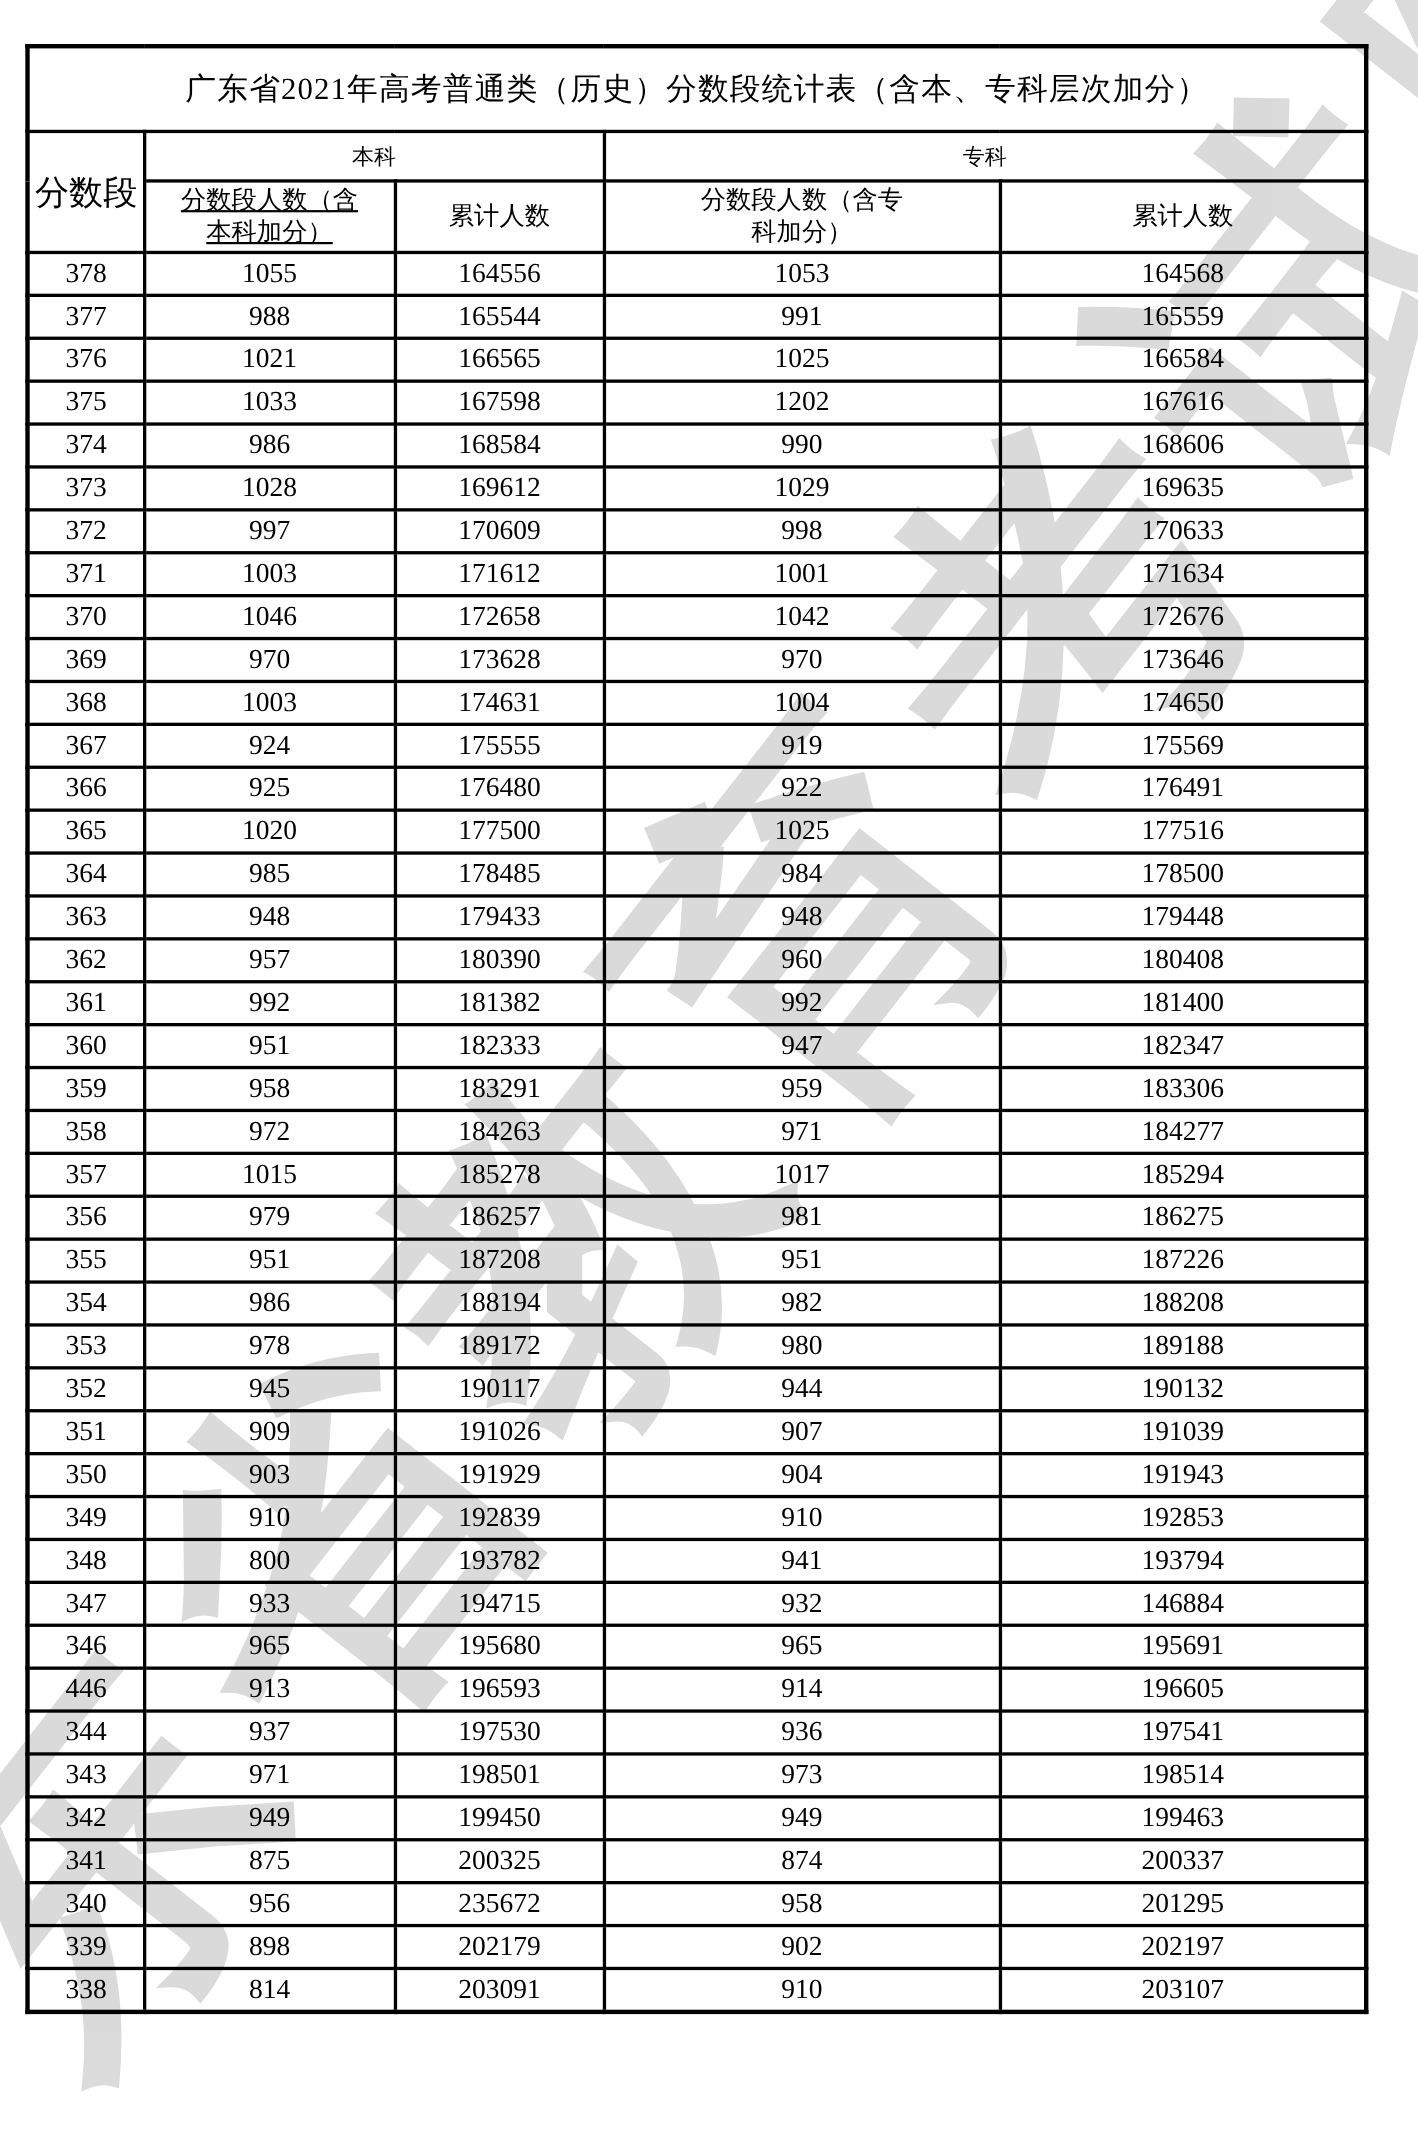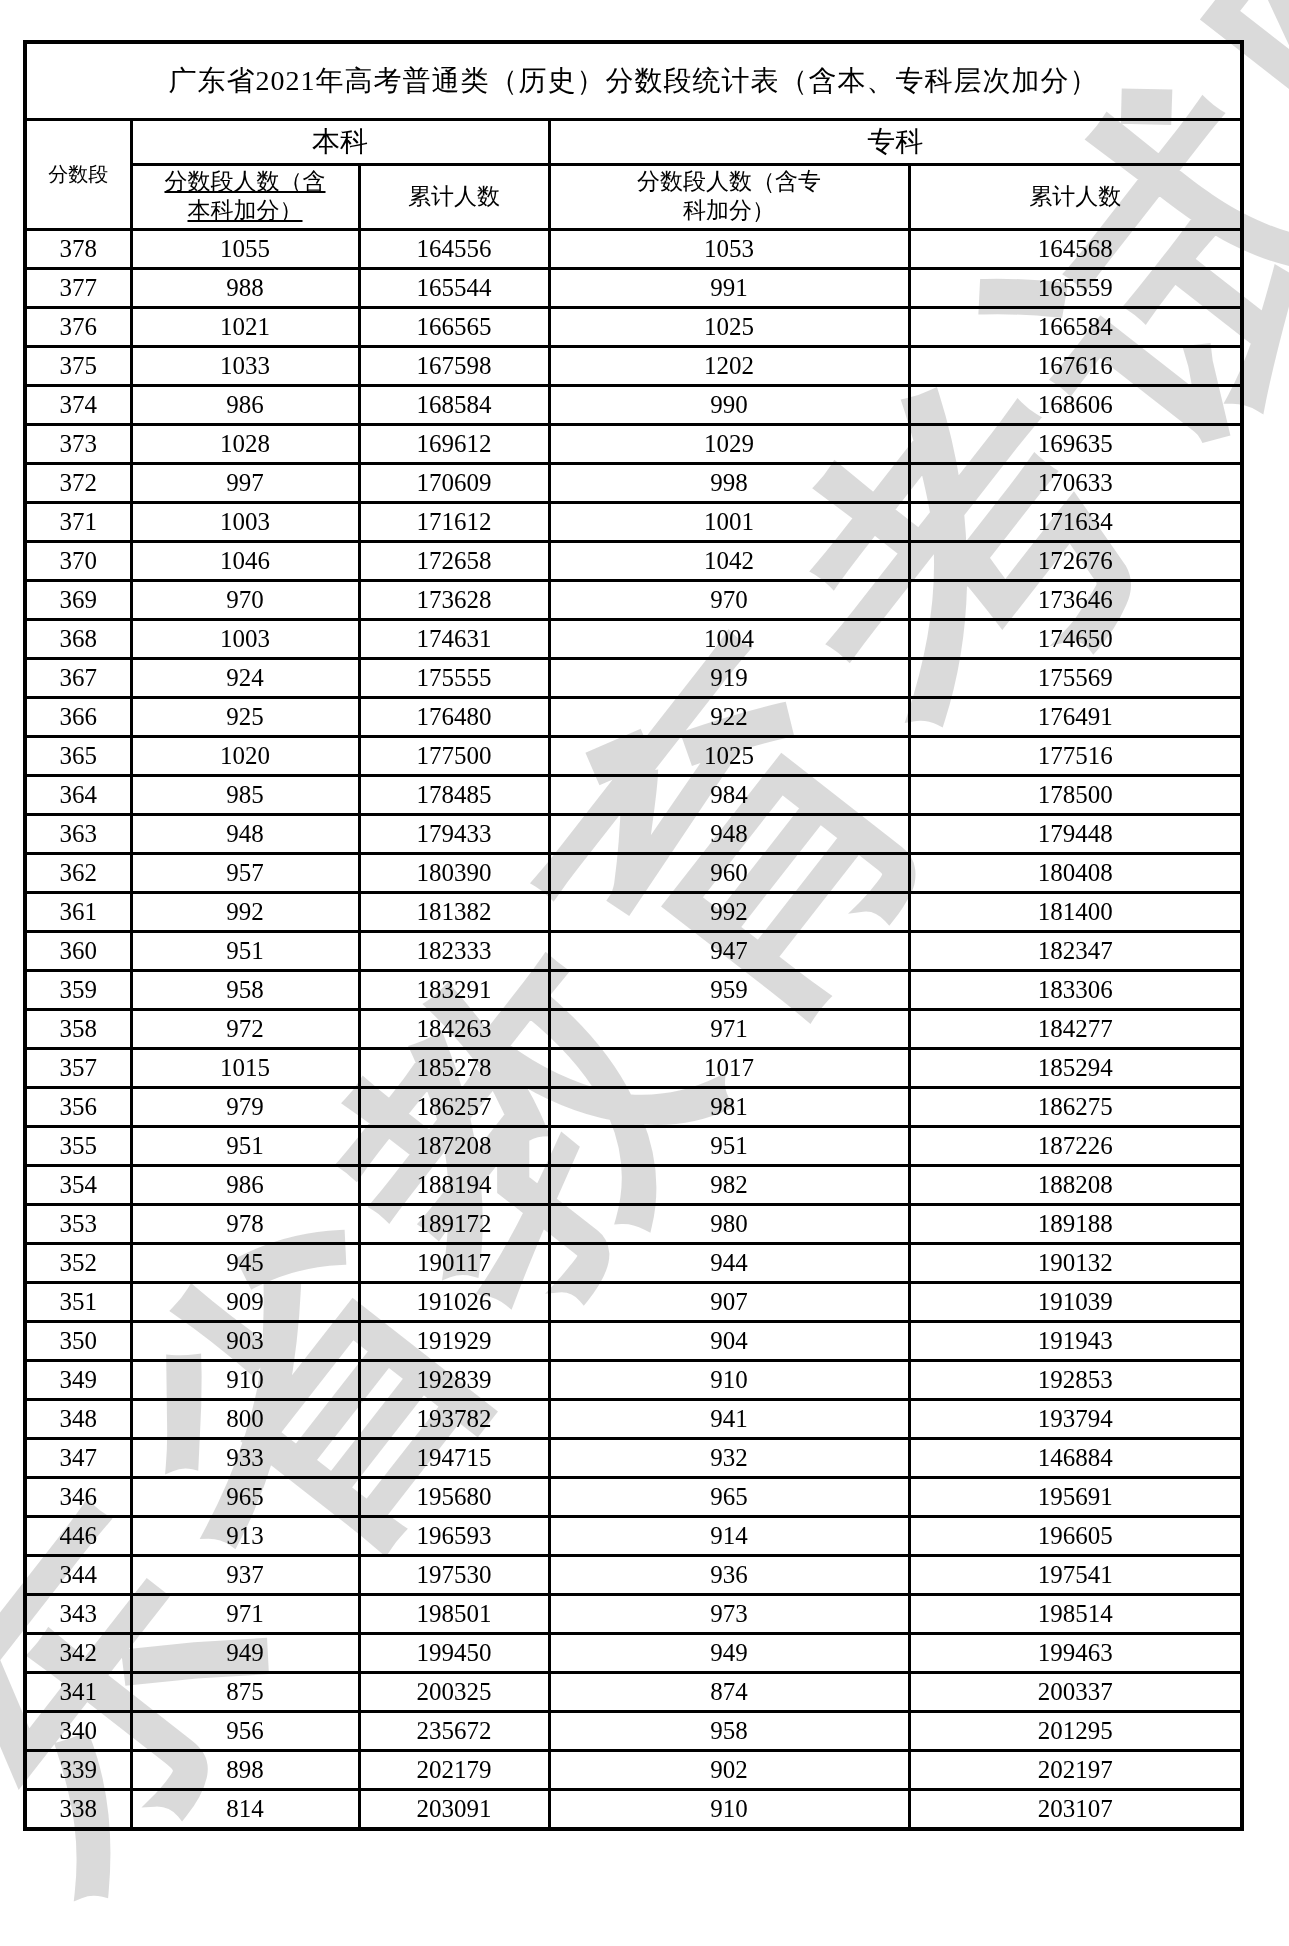--- a/index.html
+++ b/index.html
@@ -44,22 +44,22 @@
     padding:0;
     font-weight:normal;
     background:transparent;
   }
   .title-cell {
     height:74px;
     font-size:28px;
     font-weight:bold;
     letter-spacing:1px;
   }
-  .group-cell { height:42px; font-size:28px; }
-  .rowspan-cell { font-size:20px; }
+  .group-cell { height:42px; font-size:20px; }
+  .rowspan-cell { font-size:31px; }
   .sub-cell { height:62px; font-size:23px; line-height:1.25; }
   .sub-cell .wrap { display:inline-block; }
   .wrap.w-undergrad { max-width:172px;text-decoration:underline; }
   .wrap.w-college  { max-width:192px; }
   tbody.data-body td { height:36px; font-size:25px; }
 </style>
 </head>
 <body>
 
 <div class="watermark" style="color: rgb(189, 189, 189);">广东省教育考试院</div>

